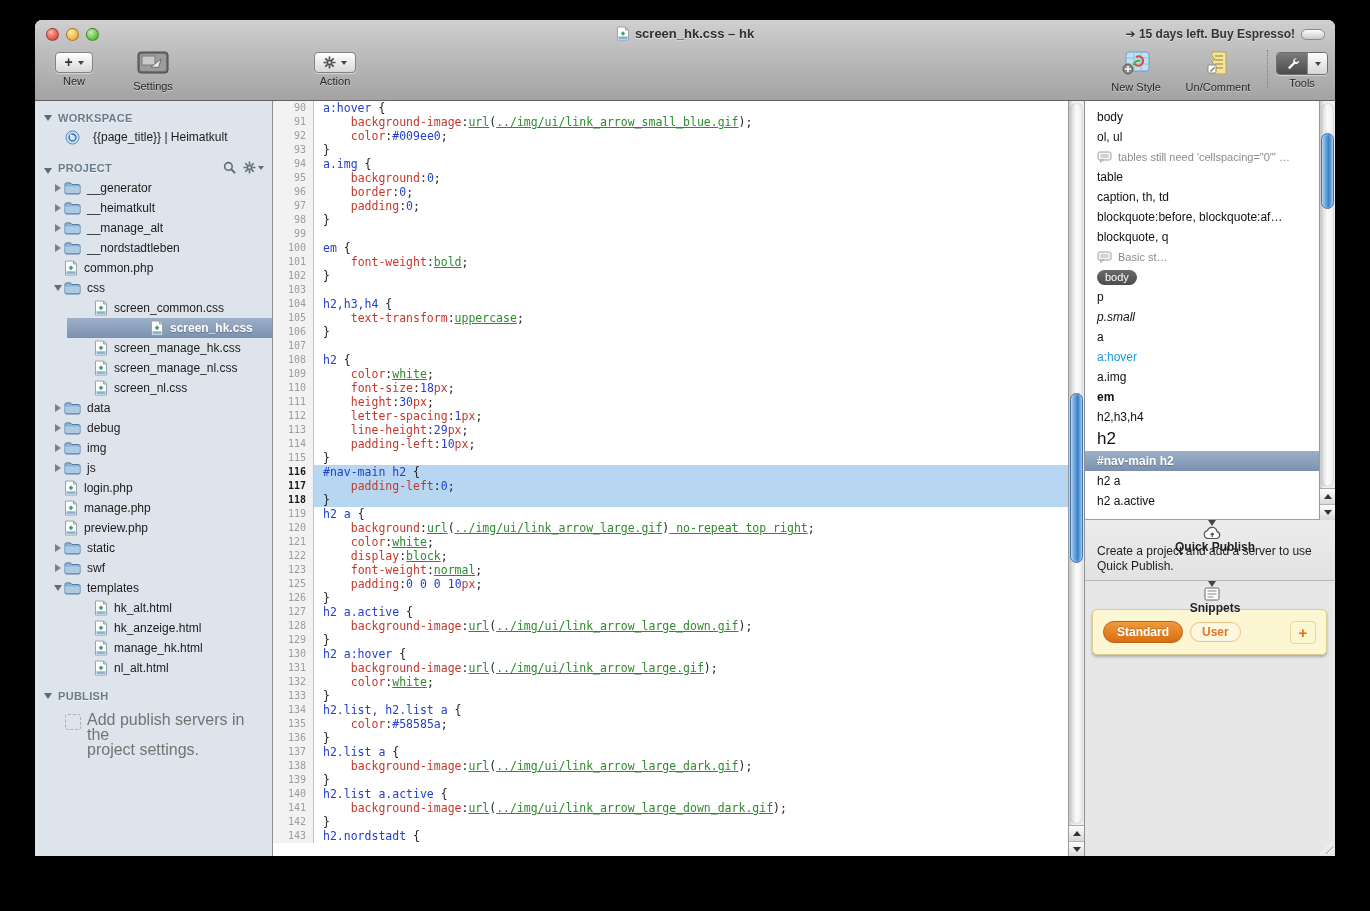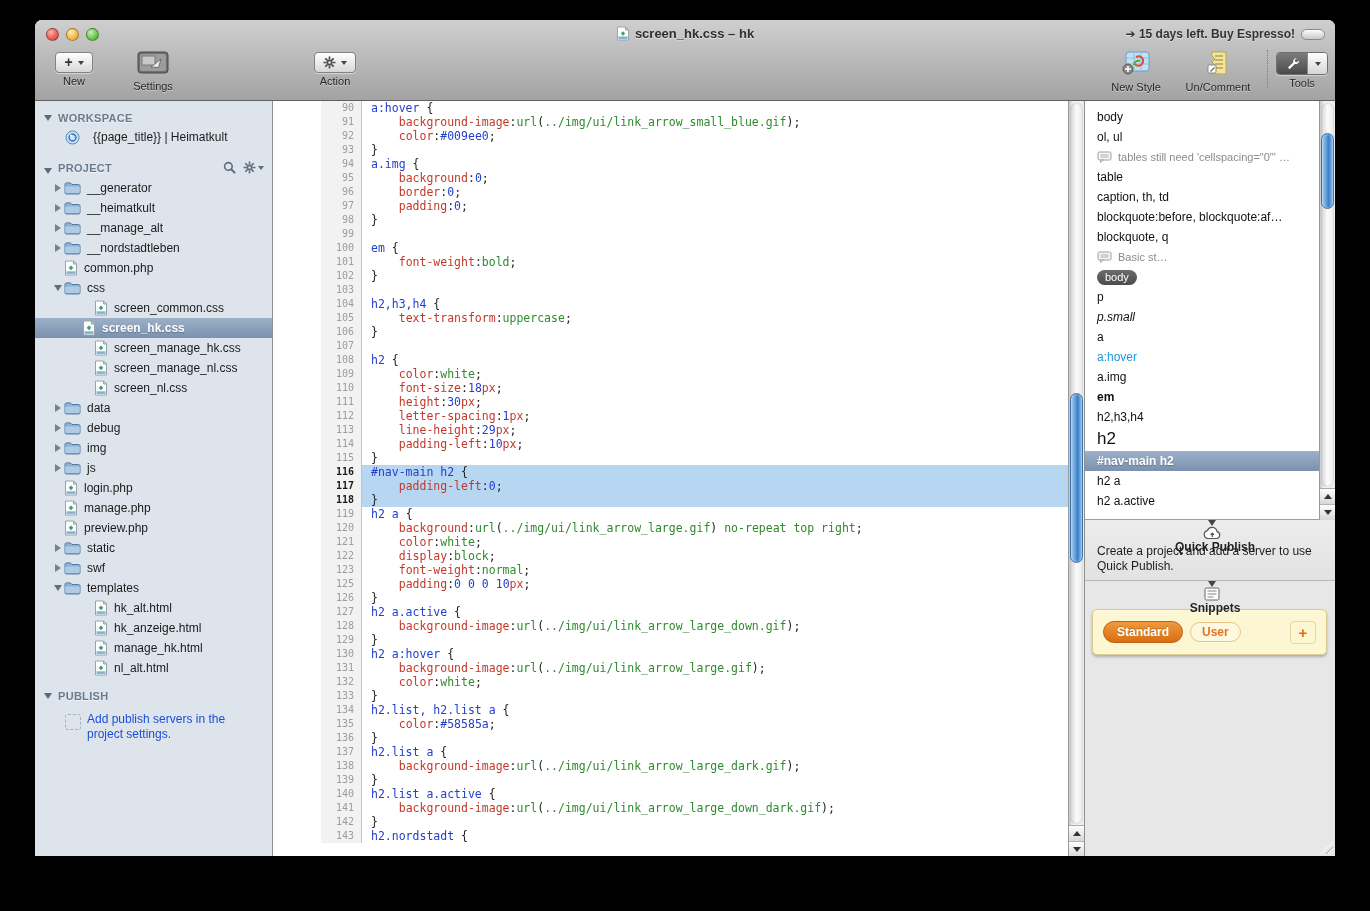--- a/index.html
+++ b/index.html
@@ -46,32 +46,32 @@
            position:relative;overflow:hidden;font-size:12px;color:#1b1b1b;}
   .sechead{display:flex;align-items:center;height:18px;padding-left:9px;font-size:11px;font-weight:bold;
            color:#697b8c;text-shadow:0 1px 0 rgba(255,255,255,.6);letter-spacing:.3px;}
   .sechead .hdicons{margin-left:auto;margin-right:8px;display:flex;align-items:center;gap:7px;}
   .tri-d{width:0;height:0;border-left:4.5px solid transparent;border-right:4.5px solid transparent;
          border-top:6px solid #5c6b7a;display:inline-block;margin-right:6px;}
   .row{height:20px;display:flex;align-items:center;white-space:nowrap;}
   .row .tri-wrap{width:13px;flex:0 0 13px;display:flex;justify-content:center;}
   .row.sel{background:linear-gradient(#9db0c8,#7b91ae);color:#fff;font-weight:bold;text-shadow:0 1px 1px rgba(0,0,0,.25);}
   .icon-gap{margin-right:6px;}
-  .pubtext{color:#1d4ed8;font-size:12px;line-height:15px;}
+  .pubtext{color:#737373;font-size:16px;line-height:15px;}
   
   .editor{flex:1;display:flex;min-width:0;position:relative;background:#fff;}
   .lines{flex:1;min-width:0;font-family:"DejaVu Sans Mono","Liberation Mono",monospace;
-         font-size:11.5px;padding-left:48px;}
+         font-size:11.5px;}
   .cl{height:14px;line-height:14px;display:flex;white-space:pre;}
   .cl .ln{width:33px;flex:0 0 33px;text-align:right;padding-right:7px;color:#9c9c9c;
           font-size:10px;background:#f2f2f2;border-right:1px solid #c3c3c3;}
   .cl.hl .ln{color:#1a1a1a;font-weight:bold;}
   .cl .cd{flex:1;padding-left:9px;color:#222;}
   .cl.hl .cd{background:#b7d6f2;}
-  .c-s{color:#2340cd;} .c-k{color:#c2392b;} .c-v{color:#2f8a2f;} .c-n{color:#2340cd;} .c-u{color:#c2392b;} .c-p{color:#222;}
+  .c-s{color:#2340cd;} .c-k{color:#c2392b;} .c-v{color:#2f8a2f;text-decoration:underline;} .c-n{color:#2340cd;} .c-u{color:#c2392b;} .c-p{color:#222;}
   
   .scrollcol{width:16px;flex:0 0 16px;position:relative;background:linear-gradient(to right,#c9c9c9,#f2f2f2 30%,#ededed);
              border-left:1px solid #9a9a9a;box-sizing:border-box;}
   .groove{position:absolute;left:1px;right:1px;top:2px;bottom:32px;border-radius:7px;
           background:linear-gradient(to right,#d2d2d2,#fbfbfb 50%,#eaeaea);box-shadow:inset 0 0 2px rgba(0,0,0,.25);}
   .thumb{position:absolute;left:0;right:0;border-radius:7px;border:1px solid #3e70a8;box-sizing:border-box;
          background:linear-gradient(to right,#a6cdf0,#5f9eda 40%,#3c7ec7 60%,#8ec1ec);
          box-shadow:inset 0 0 2px rgba(255,255,255,.7);}
   .sb-arrows{position:absolute;left:0;right:0;bottom:0;height:30px;border-top:1px solid #aaa;}
   .sb-btn{height:15px;display:flex;align-items:center;justify-content:center;background:linear-gradient(#fdfdfd,#d8d8d8);}
@@ -337,21 +337,21 @@
             <span class="icon-gap">
               <svg width="14" height="16" viewBox="0 0 14 16">
                 <path d="M1.5 1h8l3 3v11h-11z" fill="#fdfdfd" stroke="#98a4ab"></path>
                 <path d="M9.5 1l3 3h-3z" fill="#d7e2e8" stroke="#98a4ab"></path>
                 <path d="M7 5.4l2.3 2.4L7 10.2 4.7 7.8z" fill="#3e9e7c"></path>
                 <rect x="2.5" y="11.3" width="9" height="2.6" fill="#7fb3d6"></rect>
               </svg>
             </span>
             <span>screen_common.css</span>
           </div>
-          <div class="row sel" style="padding-left: 34px;">
+          <div class="row sel" style="padding-left: 70px; margin-left: 32px;">
             <span class="tri-wrap"></span>
             <span class="icon-gap">
               <svg width="14" height="16" viewBox="0 0 14 16">
                 <path d="M1.5 1h8l3 3v11h-11z" fill="#fdfdfd" stroke="#98a4ab"></path>
                 <path d="M9.5 1l3 3h-3z" fill="#d7e2e8" stroke="#98a4ab"></path>
                 <path d="M7 5.4l2.3 2.4L7 10.2 4.7 7.8z" fill="#3e9e7c"></path>
                 <rect x="2.5" y="11.3" width="9" height="2.6" fill="#7fb3d6"></rect>
               </svg>
             </span>
             <span>screen_hk.css</span>

